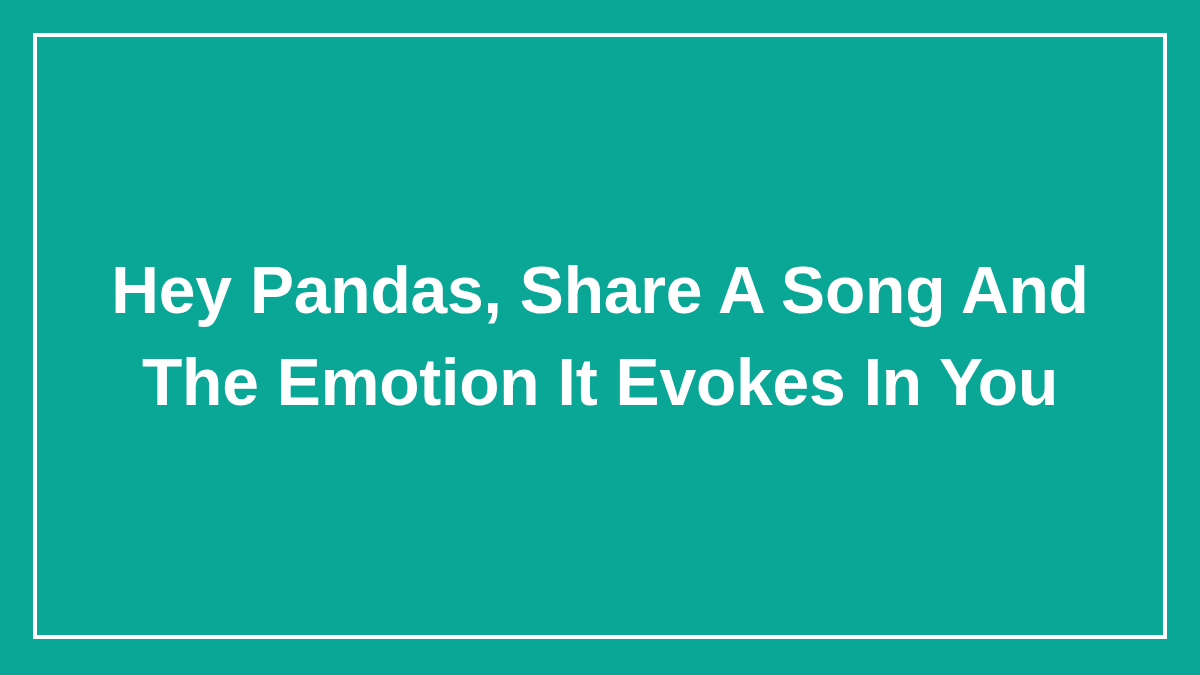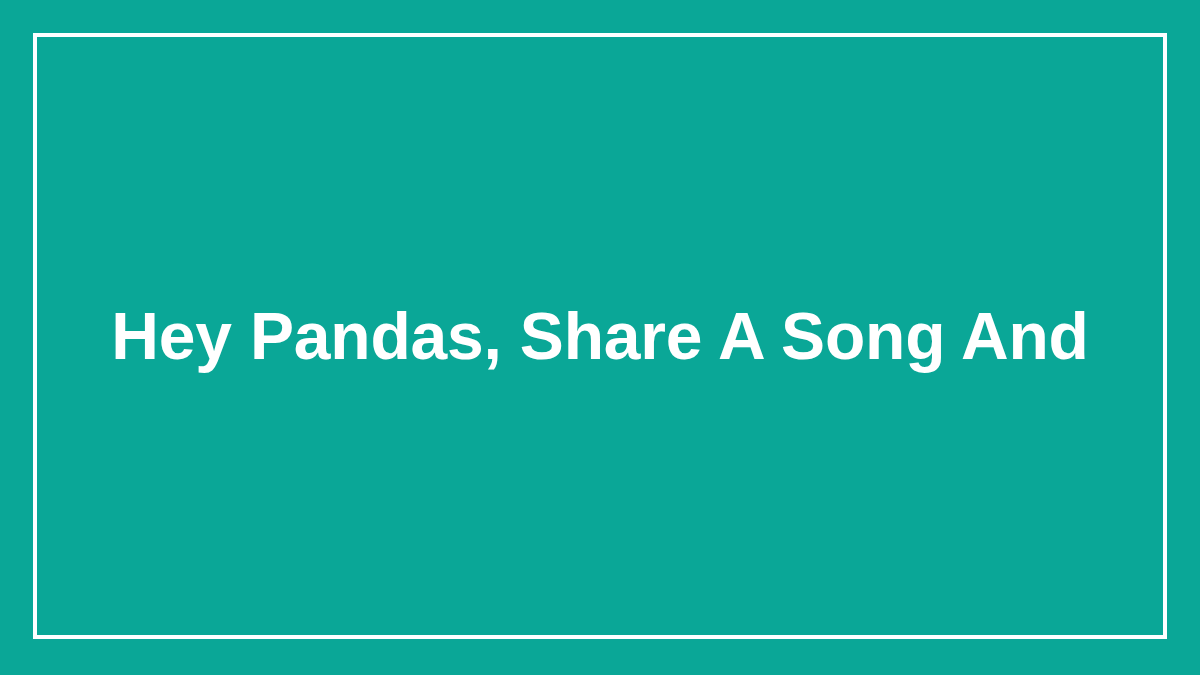--- a/index.html
+++ b/index.html
@@ -73,16 +73,17 @@
 </head>
 <body>
 
 <div class="poster">
 
   <div class="poster-frame"></div>
 
   <div class="poster-content">
     <h1 class="headline">
       <span class="headline-line">Hey Pandas, Share A Song And</span>
+      <span class="headline-line">The Emotion It Evokes In You</span>
     </h1>
   </div>
 
 </div>
 
 </body></html>

